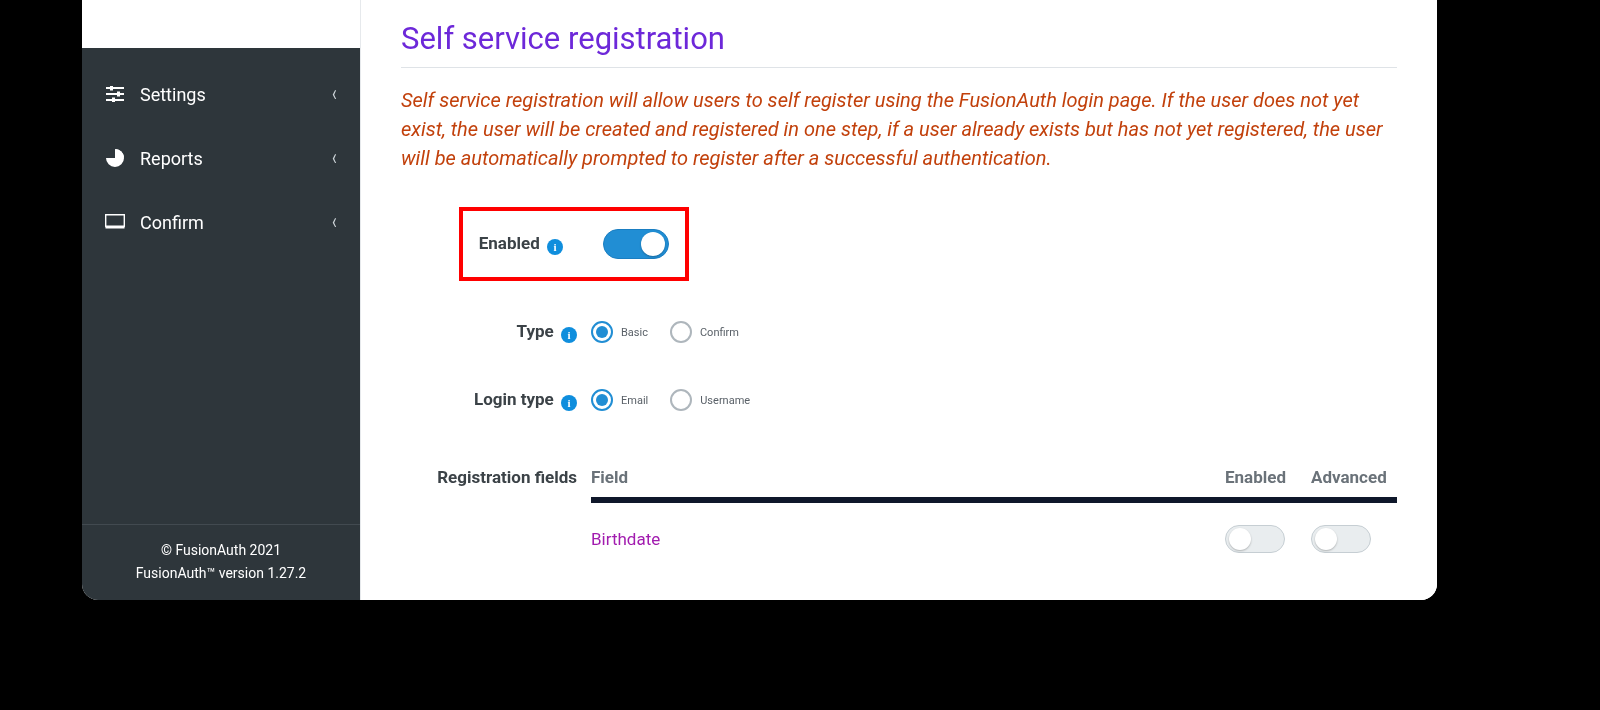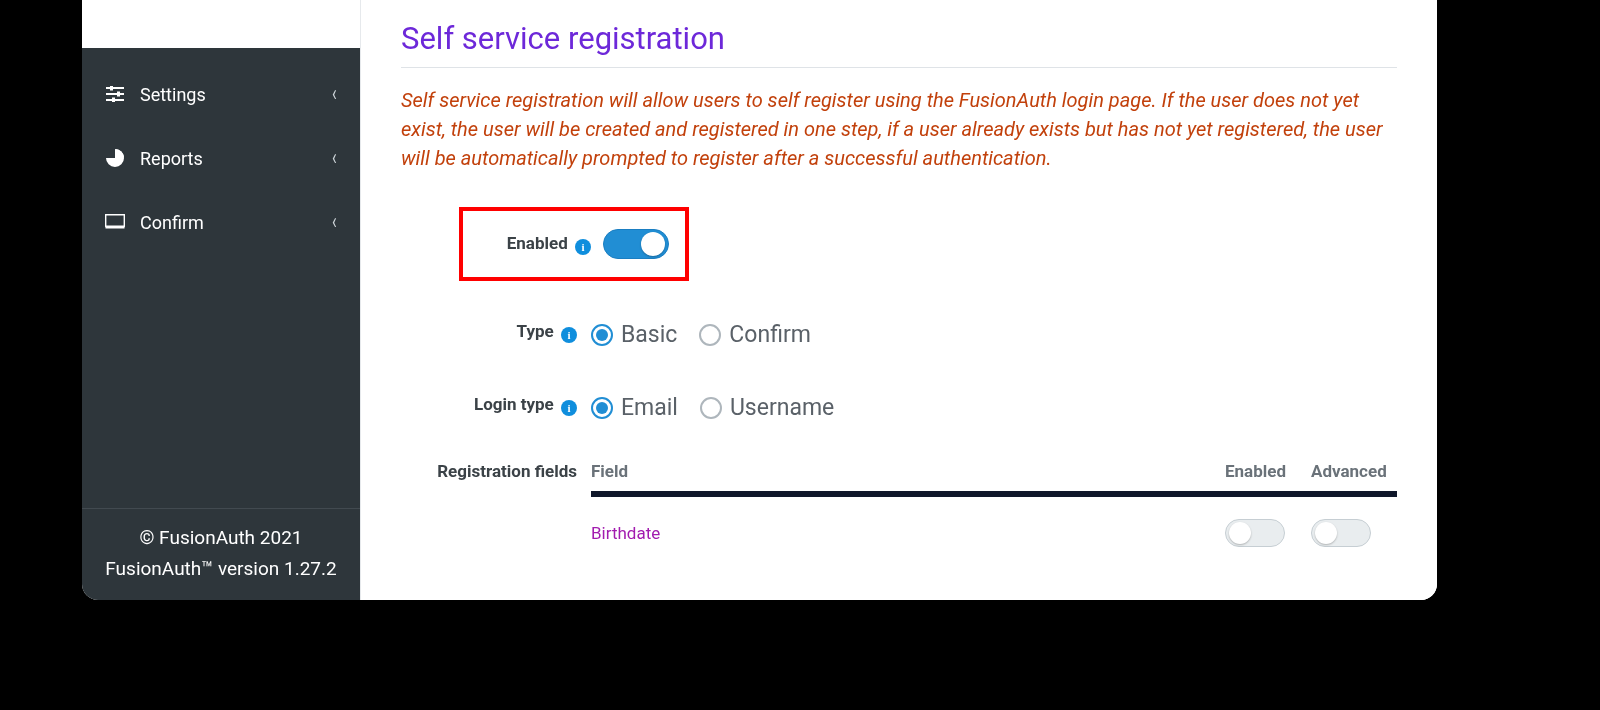--- a/index.html
+++ b/index.html
@@ -55,21 +55,21 @@
     margin-left: auto;
     font-size: 22px;
     line-height: 1;
     color: #cfd6da;
     transform: scaleX(0.7);
   }
   .side-footer {
     border-top: 1px solid #424a50;
     text-align: center;
     color: #fff;
-    font-size: 19px;
+    font-size: 14px;
     padding: 14px 10px 16px 10px;
     line-height: 1.6;
   }
   
   .main {
     flex: 1;
     background: #fff;
     padding: 20px 40px 0 40px;
     overflow: hidden;
     border-left: 1px solid #e6e9ec;
@@ -145,36 +145,36 @@
   .switch.sm { width: 60px; height: 28px; }
   .switch.sm .knob { width: 22px; height: 22px; top: 2px; }
   
   .highlight {
     border: 4px solid #ff0000;
     padding: 18px 16px 18px 0;
     width: 230px;
     display: flex;
     align-items: center;
     justify-content: flex-end;
-    gap: 12px;
+    gap: 40px;
     position: relative;
     left: -6px;
   }
   .highlight .inner-label {
     font-weight: 700;
     font-size: 17px;
     color: #3b4247;
   }
   
   .radio-group { display: flex; align-items: center; gap: 22px; }
   .radio {
     display: inline-flex;
     align-items: center;
     cursor: pointer;
-    font-size: 23px;
+    font-size: 11px;
     color: #5a6168;
   }
   .radio .dot {
     width: 22px;
     height: 22px;
     border-radius: 50%;
     border: 2px solid #aeb6bc;
     margin-right: 8px;
     position: relative;
   }
@@ -290,21 +290,21 @@
           <span>Basic</span>
         </label>
         <label class="radio">
           <span class="dot"></span>
           <span>Confirm</span>
         </label>
       </div>
     </div>
 
 
-    <div class="form-row" style="margin-bottom:40px;">
+    <div class="form-row" style="margin-bottom:56px;">
       <div class="form-label">
         <span>Login type</span>
         <span class="info-icon">i</span>
       </div>
       <div class="control-cell radio-group">
         <label class="radio selected">
           <span class="dot"></span>
           <span>Email</span>
         </label>
         <label class="radio">

